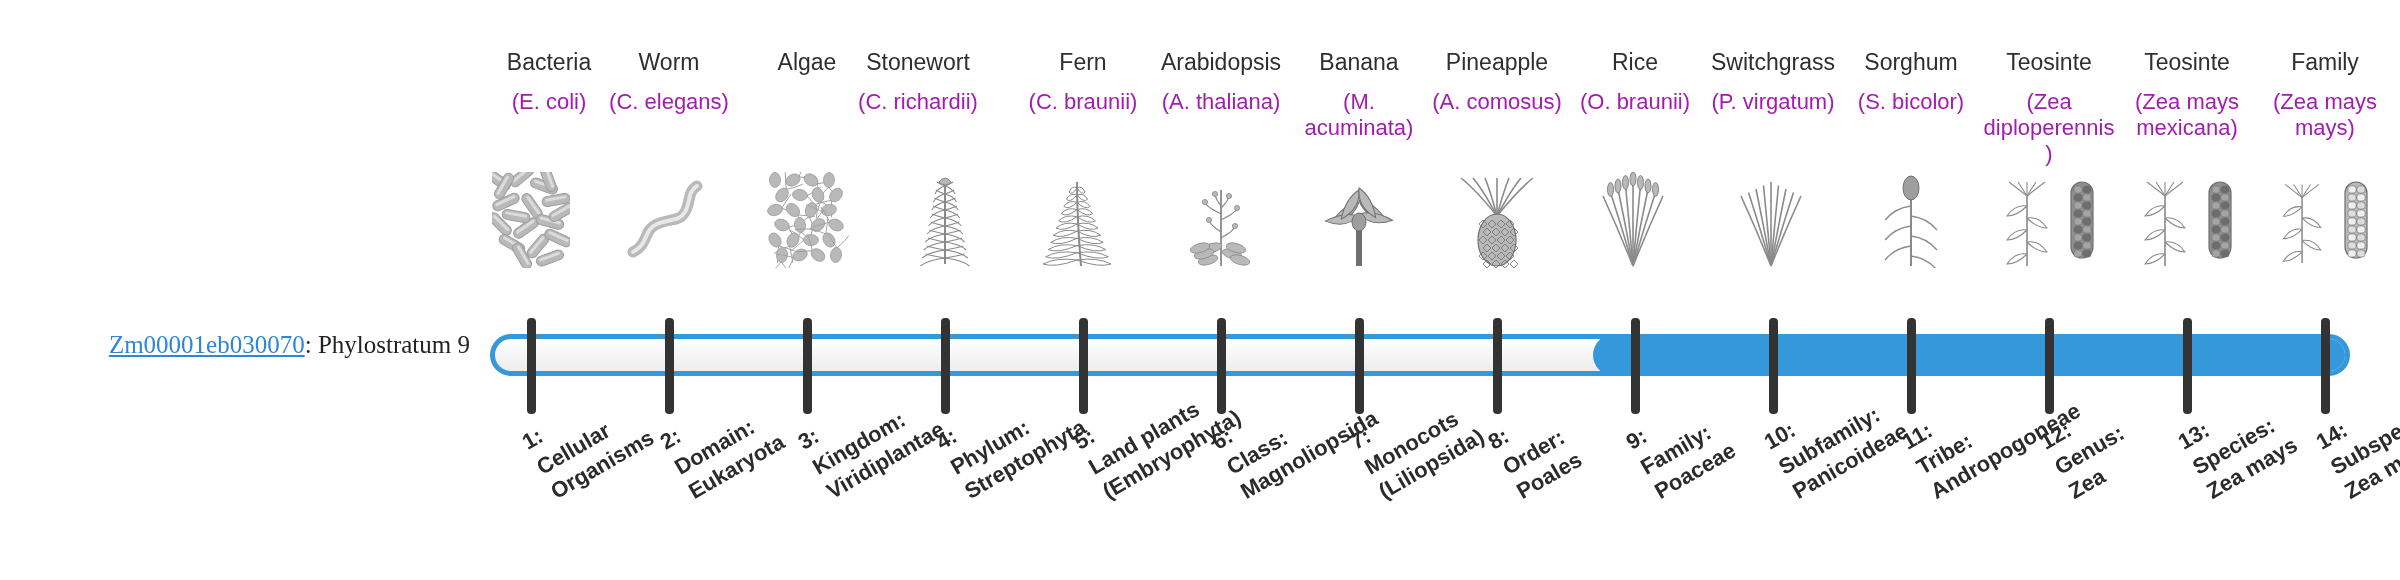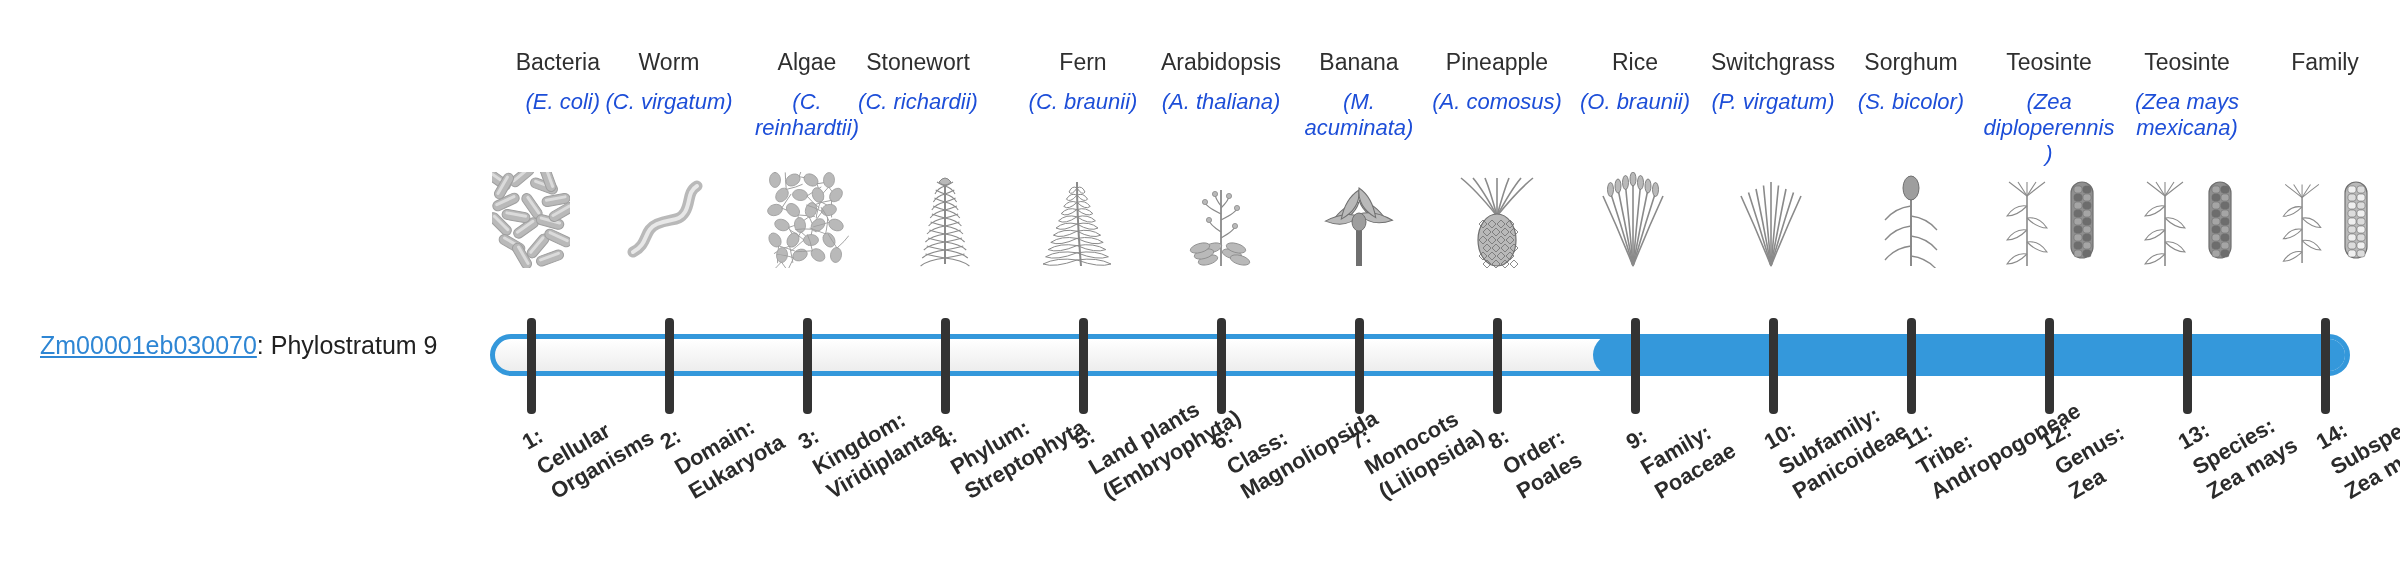--- a/index.html
+++ b/index.html
@@ -23,25 +23,26 @@
     width: 2400px;
     height: 580px;
   }
 
   
   #gene-label {
     position: absolute;
     left: 40px;
     top: 330px;
     width: 430px;
-    text-align: left;
+    text-align: right;
     font-size: 25px;
     line-height: 1.2;
     color: #212121;
     white-space: nowrap;
+    font-family: Liberation Serif, serif;
   }
   #gene-label .gene-id {
     color: #2e86d4;
     text-decoration: underline;
     cursor: pointer;
   }
 
   
   .col {
     position: absolute;
@@ -52,22 +53,21 @@
   }
   .common-name {
     font-size: 23px;
     color: #2f2f2f;
     line-height: 1.25;
     white-space: nowrap;
   }
   .sci-name {
     margin-top: 12px;
     font-size: 22px;
-    font-style: italic;
-    color: #1d4ed8;
+    color: #a21caf;
     line-height: 1.18;
     word-break: break-word;
   }
 
   
   .art {
     position: absolute;
     top: 172px;
     width: 138px;
     margin-left: -69px;
@@ -131,31 +131,30 @@
 </head>
 <body>
 
 <div id="stage">
 
   <div id="gene-label">
     <span class="gene-id">Zm00001eb030070</span><span>: </span><span>Phylostratum 9</span>
   </div>
 
   <div id="columns">
-      <div class="col" style="left: 531px; text-align: right;">
+      <div class="col" style="left: 549px;">
         <div class="common-name">Bacteria</div>
         <div class="sci-name">(E. coli)</div>
       </div>
       <div class="col" style="left: 669px;">
         <div class="common-name">Worm</div>
-        <div class="sci-name">(C. virgatum)</div>
+        <div class="sci-name">(C. elegans)</div>
       </div>
       <div class="col" style="left: 807px;">
         <div class="common-name">Algae</div>
-        <div class="sci-name">(C. reinhardtii)</div>
       </div>
       <div class="col" style="left: 918px;">
         <div class="common-name">Stonewort</div>
         <div class="sci-name">(C. richardii)</div>
       </div>
       <div class="col" style="left: 1083px;">
         <div class="common-name">Fern</div>
         <div class="sci-name">(C. braunii)</div>
       </div>
       <div class="col" style="left: 1221px;">
@@ -185,20 +184,21 @@
       <div class="col" style="left: 2049px;">
         <div class="common-name">Teosinte</div>
         <div class="sci-name">(Zea diploperennis)</div>
       </div>
       <div class="col" style="left: 2187px;">
         <div class="common-name">Teosinte</div>
         <div class="sci-name">(Zea mays mexicana)</div>
       </div>
       <div class="col" style="left: 2325px;">
         <div class="common-name">Family</div>
+        <div class="sci-name">(Zea mays mays)</div>
       </div>
     </div>
   <div id="artwork">
       <div class="art" style="left: 531px;">
         <svg width="78" height="96" viewBox="0 0 78 96">
           <g transform="translate(6,8) rotate(35)">
       <rect x="-14" y="-5" width="28" height="10" rx="5" fill="#b9b9b9" stroke="#9e9e9e" stroke-width="1"></rect>
       <rect x="-11" y="-3" width="22" height="3" rx="1.5" fill="#e3e3e3" opacity=".8"></rect>
           </g>
           <g transform="translate(30,4) rotate(-40)">

